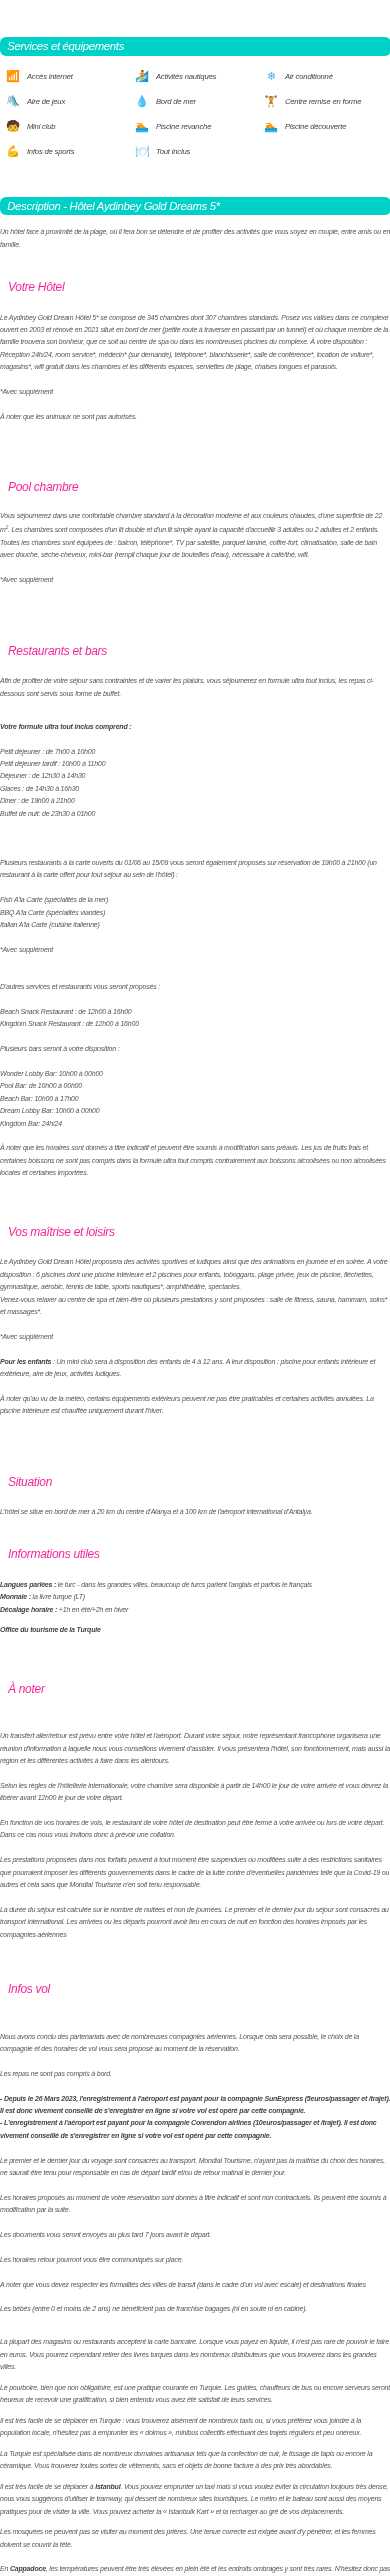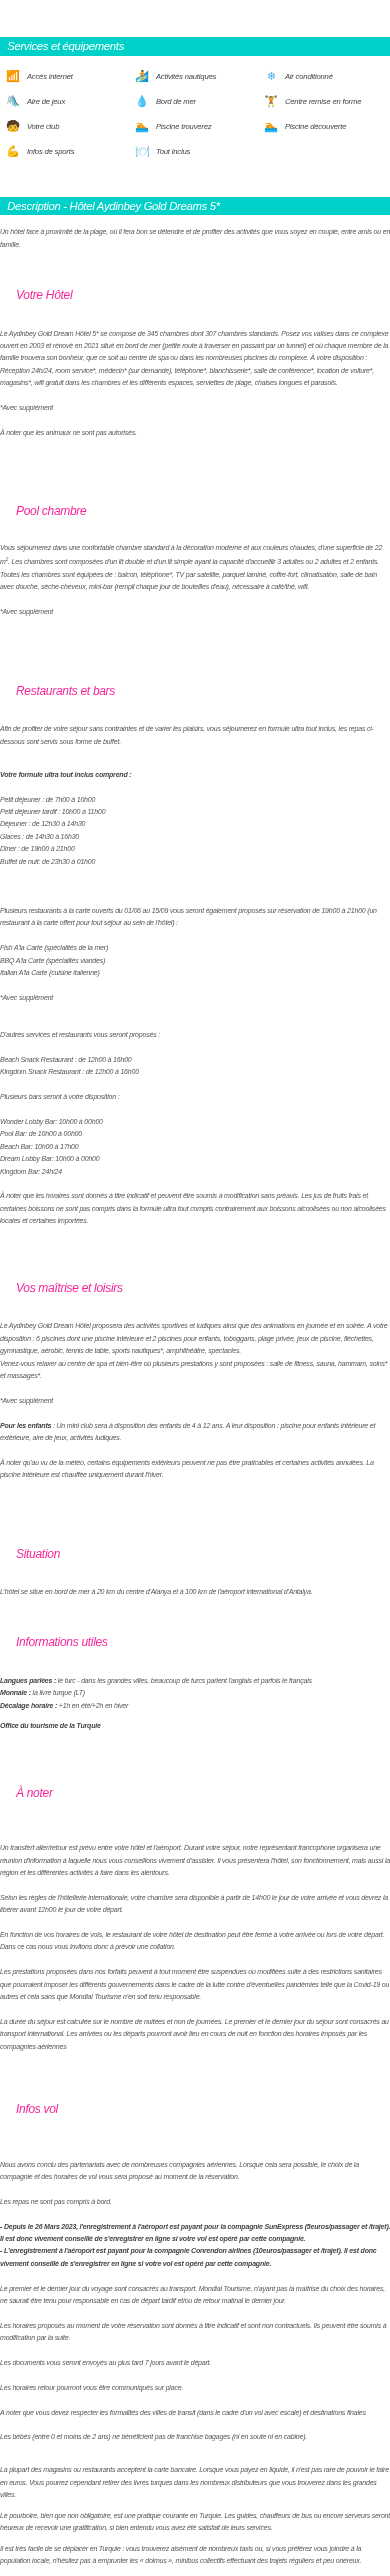--- a/index.html
+++ b/index.html
@@ -1,26 +1,26 @@
 <!DOCTYPE html>
 <html style="font-size:8.2px"><head>
 <meta charset="utf-8">
 <style>
   html,body{margin:0;padding:0;background:#fff;}
   body{width:391px;font-family:"Liberation Sans",sans-serif;color:#555;}
-  .banner{background:#00d1c8;color:#fff;font-style:italic;font-size:11.3px;height:18.5px;line-height:18.5px;padding-left:7.2px;letter-spacing:-0.3px;}
+  .banner{background:#00d1c8;color:#fff;font-style:italic;font-size:11.3px;height:18.5px;line-height:18.5px;padding-left:7.2px;letter-spacing:-0.3px;border-radius:6px;}
   .top-spacer{height:37px;}
   .services{display:grid;grid-template-columns:129px 129px 133px;row-gap:0;padding:8.2px 0 0 5.2px;}
   .svc{display:flex;align-items:center;height:25px;font-style:italic;font-size:7.7px;color:#444;letter-spacing:-0.2px;}
   .svc .ic{width:16.5px;height:16.5px;display:inline-flex;align-items:center;justify-content:center;margin-right:5.2px;font-size:11.3px;font-style:normal;}
   .gap-after-services{height:33px;}
   .content{padding:0 0 0 0;}
   p{margin:0;font-style:italic;font-size:7px;line-height:12.4px;letter-spacing:-0.2px;color:#555;}
   .lead{padding-top:11.3px;}
-  h2{margin:16px;color:#f7259a;font-style:italic;font-weight:normal;font-size:12px;letter-spacing:-0.3px;line-height:15.5px;}
+  h2{margin:8px;color:#f7259a;font-style:italic;font-weight:normal;font-size:12px;letter-spacing:-0.3px;line-height:15.5px;}
   .b{font-weight:bold;color:#444;}.sp12{height:6.2px}.sp16{height:8.2px}.sp24{height:12.4px}.sp32{height:16.5px}.sp40{height:20.6px}.sp48{height:25px}.sp64{height:33px}.sp72{height:37px}.sp96{height:49px}
   sup{font-size:4.6px;}
 </style>
 </head>
 <body>
 
 <div class="top-spacer"></div>
 
 <div class="banner">Services et équipements</div>
 
@@ -44,25 +44,25 @@
     <div class="svc">
       <span class="ic" style="color: rgb(79, 179, 232);">💧</span>
       <span>Bord de mer</span>
     </div>
     <div class="svc">
       <span class="ic" style="color: rgb(232, 93, 93);">🏋</span>
       <span>Centre remise en forme</span>
     </div>
     <div class="svc">
       <span class="ic" style="color: rgb(156, 217, 74);">🧒</span>
-      <span>Votre club</span>
+      <span>Mini club</span>
     </div>
     <div class="svc">
       <span class="ic" style="color: rgb(47, 191, 207);">🏊</span>
-      <span>Piscine trouverez</span>
+      <span>Piscine revanche</span>
     </div>
     <div class="svc">
       <span class="ic" style="color: rgb(79, 179, 232);">🏊</span>
       <span>Piscine découverte</span>
     </div>
     <div class="svc">
       <span class="ic" style="color: rgb(242, 211, 179);">💪</span>
       <span>Infos de sports</span>
     </div>
     <div class="svc">

